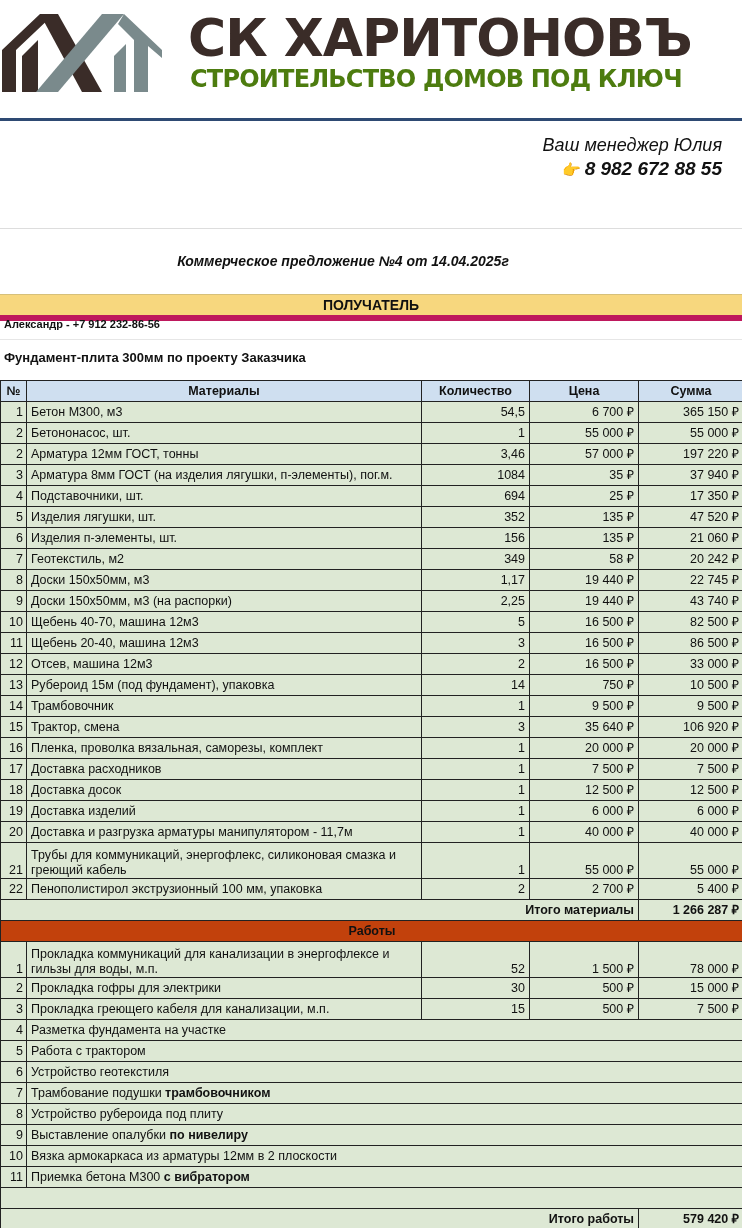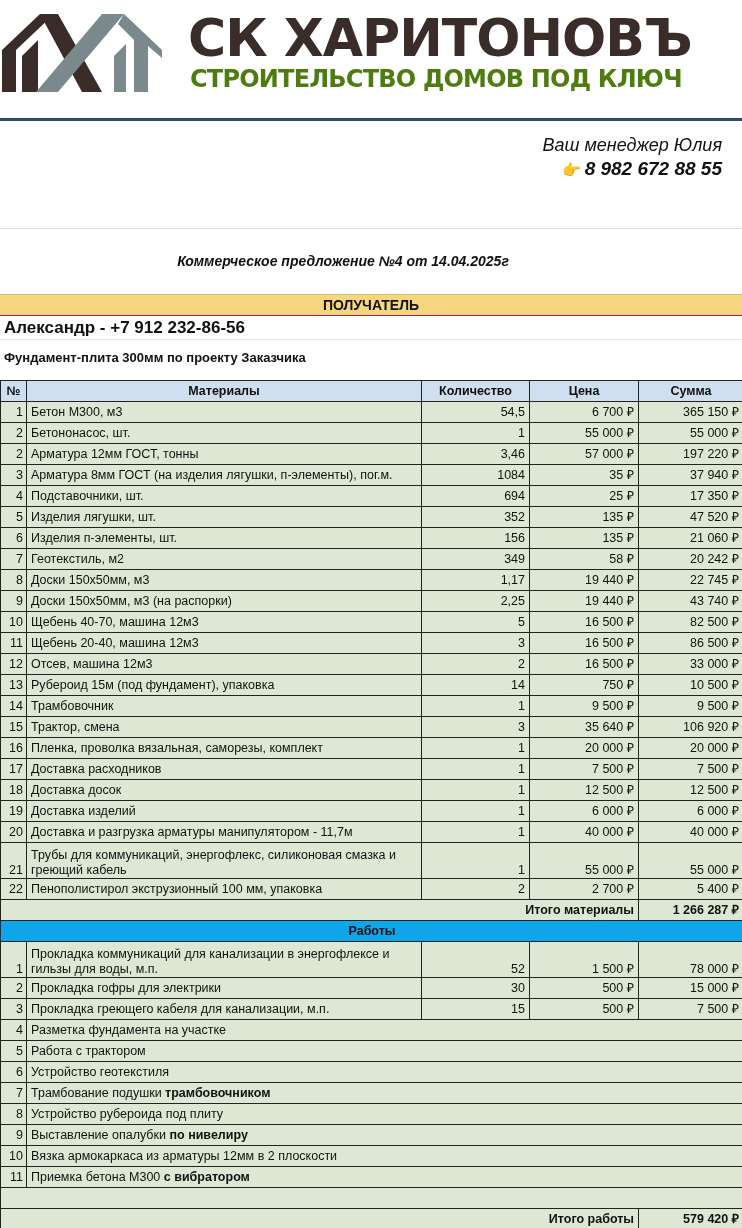--- a/index.html
+++ b/index.html
@@ -12,36 +12,36 @@
   .brand-sub { position: absolute; left: 190px; top: 64px; font-family: "DejaVu Sans", sans-serif;
                font-weight: bold; font-size: 24px; letter-spacing: -0.8px; color: #4d7c0f; line-height: 30px; white-space: nowrap; }
   .top-bar { position: absolute; left: 0; top: 118px; width: 742px; height: 3px; background: #2e4a73; }
   .manager { position: absolute; right: 20px; top: 134px; text-align: right; font-style: italic; font-size: 18px; line-height: 23px; }
   .manager .phone { font-weight: bold; font-size: 19px; }
   .manager .hand { display: inline-block; font-style: normal; font-size: 15px; color: #e9c9a8; margin-right: 4px; }
   .sep { position: absolute; left: 0; top: 228px; width: 742px; height: 1px; background: #dddddd; }
   .offer-title { position: absolute; left: 0; top: 253px; width: 686px; text-align: center;
                  font-style: italic; font-weight: bold; font-size: 14px; }
   .recipient-bar { position: absolute; left: 0; top: 294px; width: 742px; height: 20px; background: #f7d77e;
-                   border-top: 1px solid #d6c07a; border-bottom: 1px solid #be185d; text-align: center;
+                   border-top: 1px solid #d6c07a; border-bottom: 6px solid #be185d; text-align: center;
                    font-weight: bold; font-size: 14px; line-height: 20px; }
-  .client { position: absolute; left: 4px; top: 318px; font-weight: bold; font-size: 17px; }
+  .client { position: absolute; left: 4px; top: 318px; font-weight: bold; font-size: 11px; }
   .sep2 { position: absolute; left: 0; top: 339px; width: 742px; height: 1px; background: #e6e6e6; }
   .project { position: absolute; left: 4px; top: 350px; font-weight: bold; font-size: 13px; }
 
   table.grid { position: absolute; left: 0; top: 380px; width: 743px; border-collapse: collapse; table-layout: fixed; font-size: 12.5px; }
   table.grid td, table.grid th { border: 1px solid #222; padding: 0 4px; height: 20px; line-height: 15px; overflow: hidden; white-space: nowrap; }
   table.grid th { background: #cfdff0; font-weight: bold; font-size: 12.5px; text-align: center; }
   table.grid td { background: #dde8d4; }
   td.num { text-align: right; padding-right: 3px !important; padding-left: 0 !important; }
   td.r { text-align: right; }
   td.wrap { white-space: normal !important; line-height: 16px; vertical-align: bottom; }
   tr.tall td { height: 35px; vertical-align: bottom; }
   tr.total td { font-weight: bold; }
-  tr.section td { background: #0ea5e9; text-align: center; font-weight: bold; margin-left: 30px; }
+  tr.section td { background: #c2410c; text-align: center; font-weight: bold; margin-left: 30px; }
   b { font-weight: bold; }
 </style>
 </head>
 <body>
 
 <div class="logo-wrap">
   <svg class="logo-mark" width="160" height="82" viewBox="0 0 160 82">
 
     <polygon points="0,40 38,4 52,4 14,40 14,82 0,82" fill="#3a2c28"></polygon>
     <polygon points="20,46 36,30 36,82 20,82" fill="#3a2c28"></polygon>

